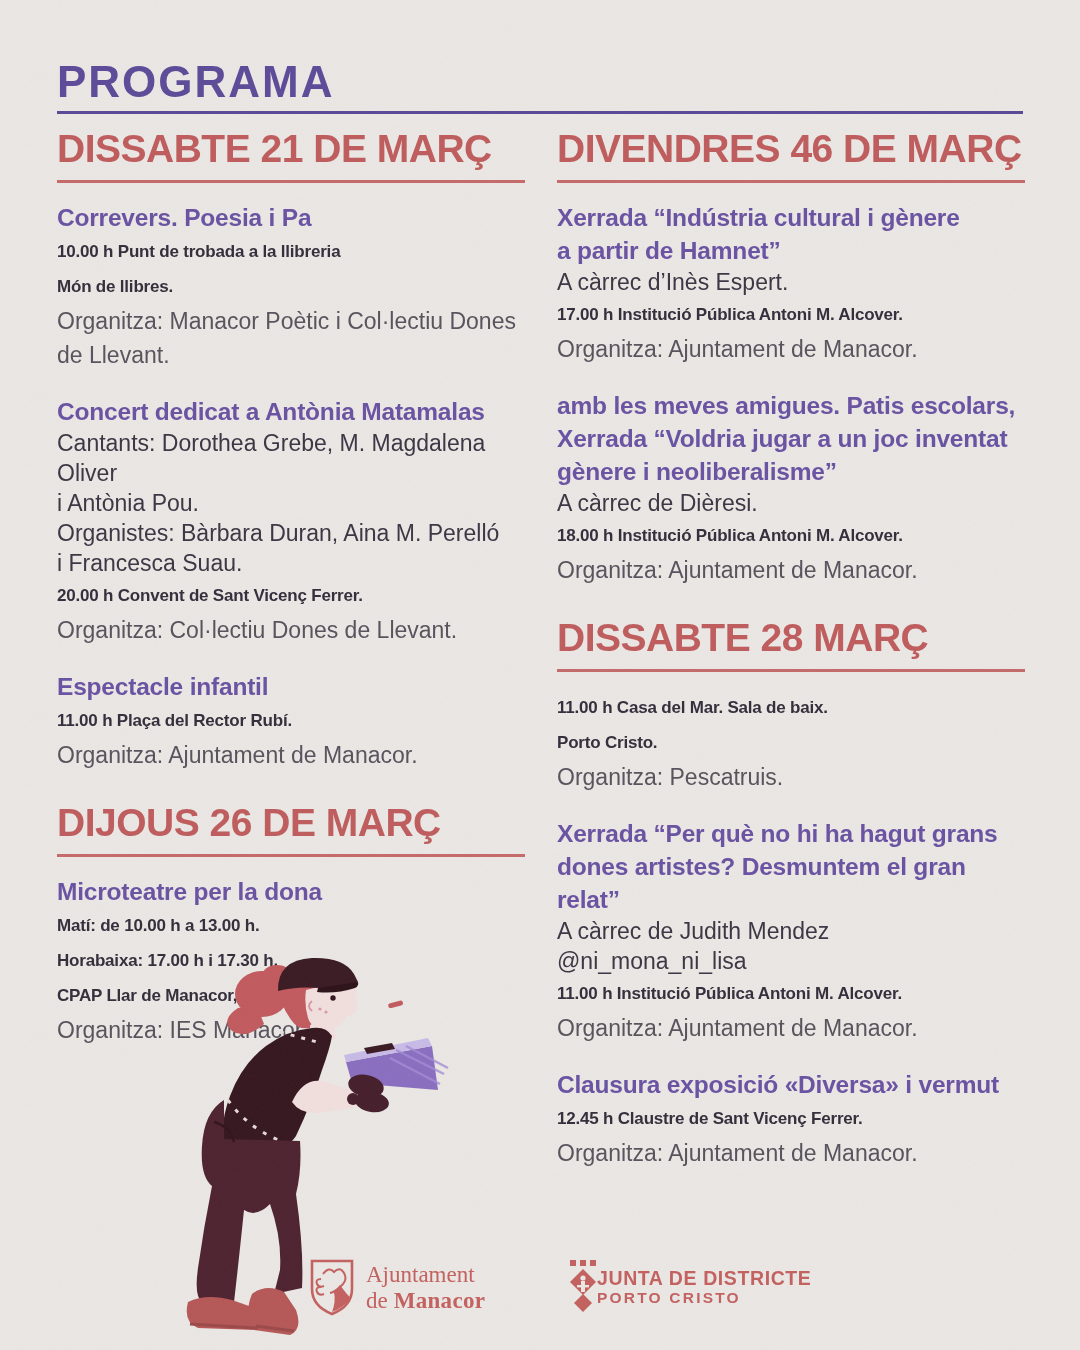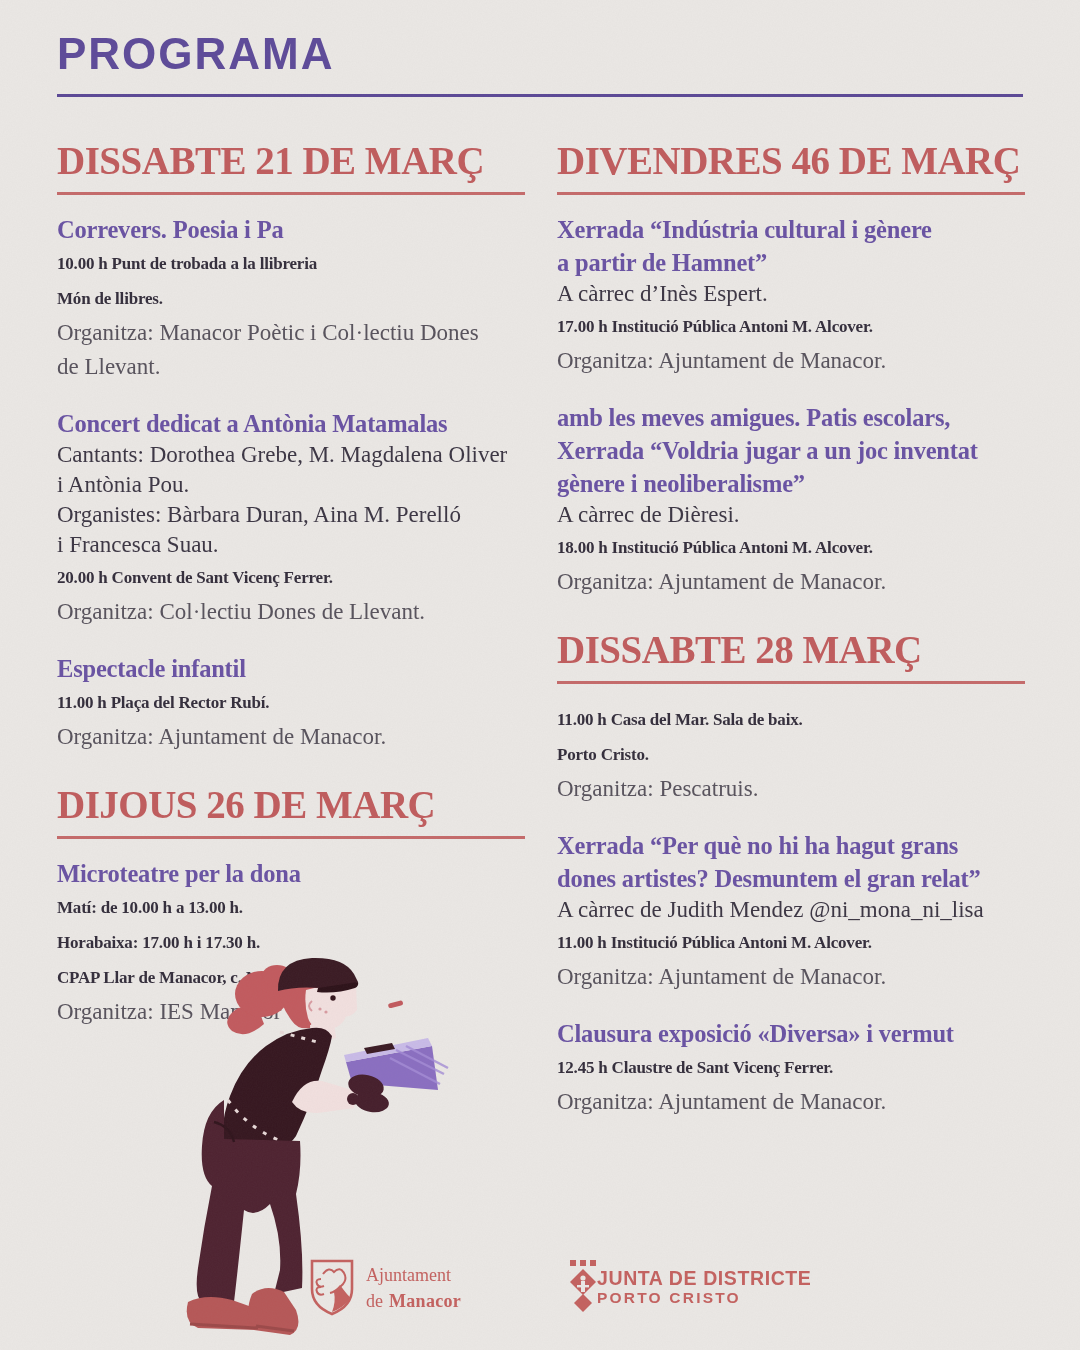--- a/index.html
+++ b/index.html
@@ -4,48 +4,48 @@
 <style>
   html,body { margin:0; padding:0; background:#d8d5d2; }
   .page {
     position:relative; width:1080px; height:1350px;
     background:#ebe8e5; overflow:hidden;
     font-family:"Liberation Sans", sans-serif;
     -webkit-font-smoothing:antialiased;
   }
   
   .top-header {
-    position:absolute; left:57px; top:32px; width:966px;
-    border-bottom:3px solid #5b4896; padding-bottom:18px;
+    position:absolute; left:57px; top:60px; width:966px;
+    border-bottom:3px solid #5b4896; padding-bottom:7px;
   }
   .top-header h1 {
     margin:0; font-size:44px; font-weight:bold; letter-spacing:2px;
     color:#5d4a99; line-height:1;
   }
   
-  .col { position:absolute; top:140px; width:468px;font-family:Liberation Serif, serif; }
+  .col { position:absolute; top:128px; width:468px; }
   .col-left  { left:57px;  }
   .col-right { left:557px; }
   .section + .section { margin-top:30px; }
   .sec-title {
     margin:0 0 18px 0; font-size:39px; font-weight:bold; line-height:1.08;
     letter-spacing:-0.5px; color:#c05c5d;
     border-bottom:3px solid #c56a6a; padding-bottom:10px;
   }
   .event { margin-bottom:23px; }
   .t-line { color:#6952a3; font-weight:bold; font-size:24.5px; line-height:33px; letter-spacing:-0.2px; }
   .b-line { color:#332d3b; font-weight:bold; font-size:17px; line-height:35px; letter-spacing:-0.2px; }
   .p-line { color:#3b3543; font-size:23px; line-height:30px; }
   .o-line { color:#57525c; font-size:23px; line-height:34px; }
   
   .illus { position:absolute; left:160px; top:950px; }
   
   .logo-ajuntament { position:absolute; left:308px; top:1258px; display:flex; align-items:center; }
   .aj-text { margin-left:10px; font-family:"Liberation Serif", serif; color:#c4615f;
-             font-size:18px; line-height:26px; }
+             font-size:23px; line-height:26px; }
   .aj-text .bold { font-weight:bold; letter-spacing:0.3px; }
   .aj-pre { margin-right:6px; }
   .logo-junta { position:absolute; left:570px; top:1260px; display:flex; align-items:center; }
   .ju-text { color:#c4615f; }
   .ju-line1 { font-size:19.5px; font-weight:bold; letter-spacing:0.6px; line-height:21px; }
   .ju-line2 { font-size:15.5px; font-weight:bold; letter-spacing:2.2px; line-height:17px; }
   
   .grain { position:absolute; left:0; top:0; width:1080px; height:1350px;
            pointer-events:none; opacity:0.10; }
 </style>

